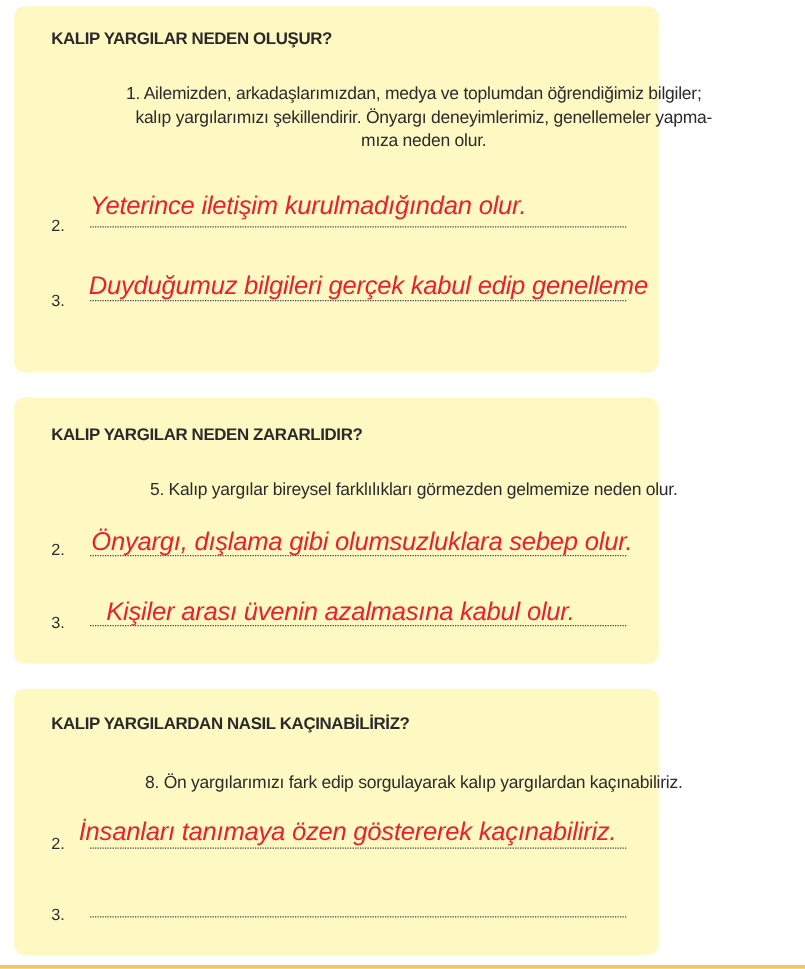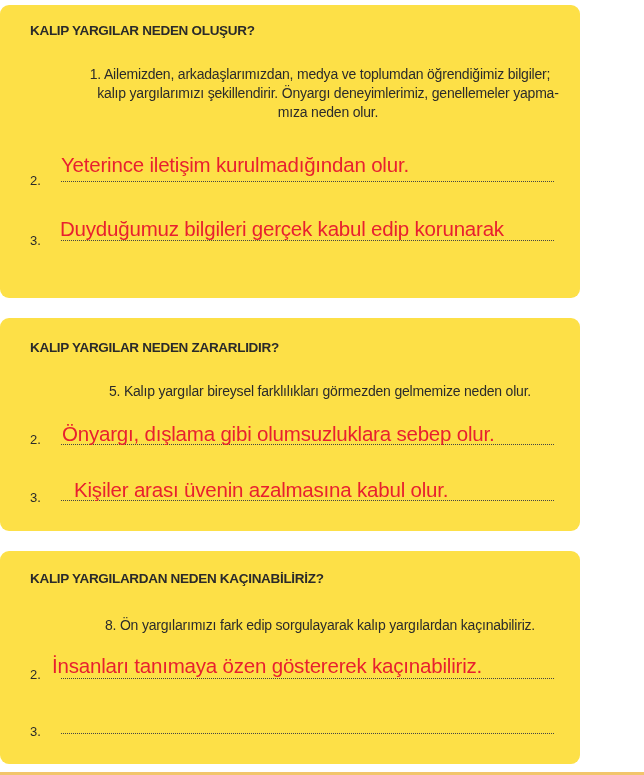--- a/index.html
+++ b/index.html
@@ -1,21 +1,21 @@
 <!DOCTYPE html>
 <html><head>
 <meta charset="utf-8">
 <style>
   html, body { margin: 0; padding: 0; }
   body {
     width: 644px; height: 775px; background: #ffffff; position: relative; overflow: hidden;
     font-family: "Liberation Sans", sans-serif; color: #2b2b2b;
   }
   .card {
-    position: absolute; left: 0; width: 580px; background: #fde047;
+    position: absolute; left: 11px; width: 516px; background: #fef9c3;
     border-radius: 9px; box-sizing: border-box;
   }
   .card-title {
     position: absolute; left: 30px; font-weight: bold; font-size: 13.5px; color: #2a2a2a;
     letter-spacing: -0.3px;
   }
   .item-text {
     position: absolute; left: 30px; width: 580px; font-size: 14px; line-height: 19px; color: #2b2b2b;
     letter-spacing: -0.2px;
     text-align: center;
@@ -23,57 +23,57 @@
   .item-text .indent { display: block; padding-left: 16px; }
   .num {
     position: absolute; left: 30px; font-size: 13px; color: #2b2b2b;
   }
   .dotline {
     position: absolute; left: 61px; right: 26px; height: 0;
     border-bottom: 1.3px dotted #444;
   }
   .answer {
     position: absolute; color: #e8202f; font-size: 20.5px; font-weight: normal;
-    letter-spacing: -0.2px; white-space: nowrap;
+    letter-spacing: -0.2px; white-space: nowrap; font-style: italic;
   }
   .bottom-line {
     position: absolute; left: 0; right: 0; bottom: 0; height: 3px; background: #f2c56b;
   }
 </style>
 </head>
 <body>
 
 <div class="card" style="top:5px;height:293px;">
   <div class="card-title" style="top:18px;">KALIP YARGILAR NEDEN OLUŞUR?</div>
   <div class="item-text" style="top:60px;">
     <span>1. Ailemizden, arkadaşlarımızdan, medya ve toplumdan öğrendiğimiz bilgiler;</span>
     <span class="indent">kalıp yargılarımızı şekillendirir. Önyargı deneyimlerimiz, genellemeler yapma-</span>
     <span class="indent">mıza neden olur.</span>
   </div>
   <div class="num" style="top:168px;">2.</div>
   <div class="dotline" style="top:176px;"></div>
   <div class="answer" style="left:61px;top:148px;">Yeterince iletişim kurulmadığından olur.</div>
   <div class="num" style="top:228px;">3.</div>
   <div class="dotline" style="top:235px;"></div>
-  <div class="answer" style="left:60px;top:212px;">Duyduğumuz bilgileri gerçek kabul edip korunarak</div>
+  <div class="answer" style="left:60px;top:212px;">Duyduğumuz bilgileri gerçek kabul edip genelleme</div>
 </div>
 
 <div class="card" style="top:318px;height:213px;">
   <div class="card-title" style="top:22px;">KALIP YARGILAR NEDEN ZARARLIDIR?</div>
   <div class="item-text" style="top:64px;">5. Kalıp yargılar bireysel farklılıkları görmezden gelmemize neden olur.</div>
   <div class="num" style="top:114px;">2.</div>
   <div class="dotline" style="top:126px;"></div>
   <div class="answer" style="left:62px;top:104px;text-align:right;">Önyargı, dışlama gibi olumsuzluklara sebep olur.</div>
   <div class="num" style="top:172px;">3.</div>
   <div class="dotline" style="top:182px;"></div>
   <div class="answer" style="left:74px;top:160px;">Kişiler arası üvenin azalmasına kabul olur.</div>
 </div>
 
 <div class="card" style="top:551px;height:213px;">
-  <div class="card-title" style="top:20px;">KALIP YARGILARDAN NEDEN KAÇINABİLİRİZ?</div>
+  <div class="card-title" style="top:20px;">KALIP YARGILARDAN NASIL KAÇINABİLİRİZ?</div>
   <div class="item-text" style="top:65px;">8. Ön yargılarımızı fark edip sorgulayarak kalıp yargılardan kaçınabiliriz.</div>
   <div class="num" style="top:116px;">2.</div>
   <div class="dotline" style="top:127px;"></div>
   <div class="answer" style="left:52px;top:103px;">İnsanları tanımaya özen göstererek kaçınabiliriz.</div>
   <div class="num" style="top:173px;">3.</div>
   <div class="dotline" style="top:182px;"></div>
 </div>
 
 <div class="bottom-line"></div>
 

